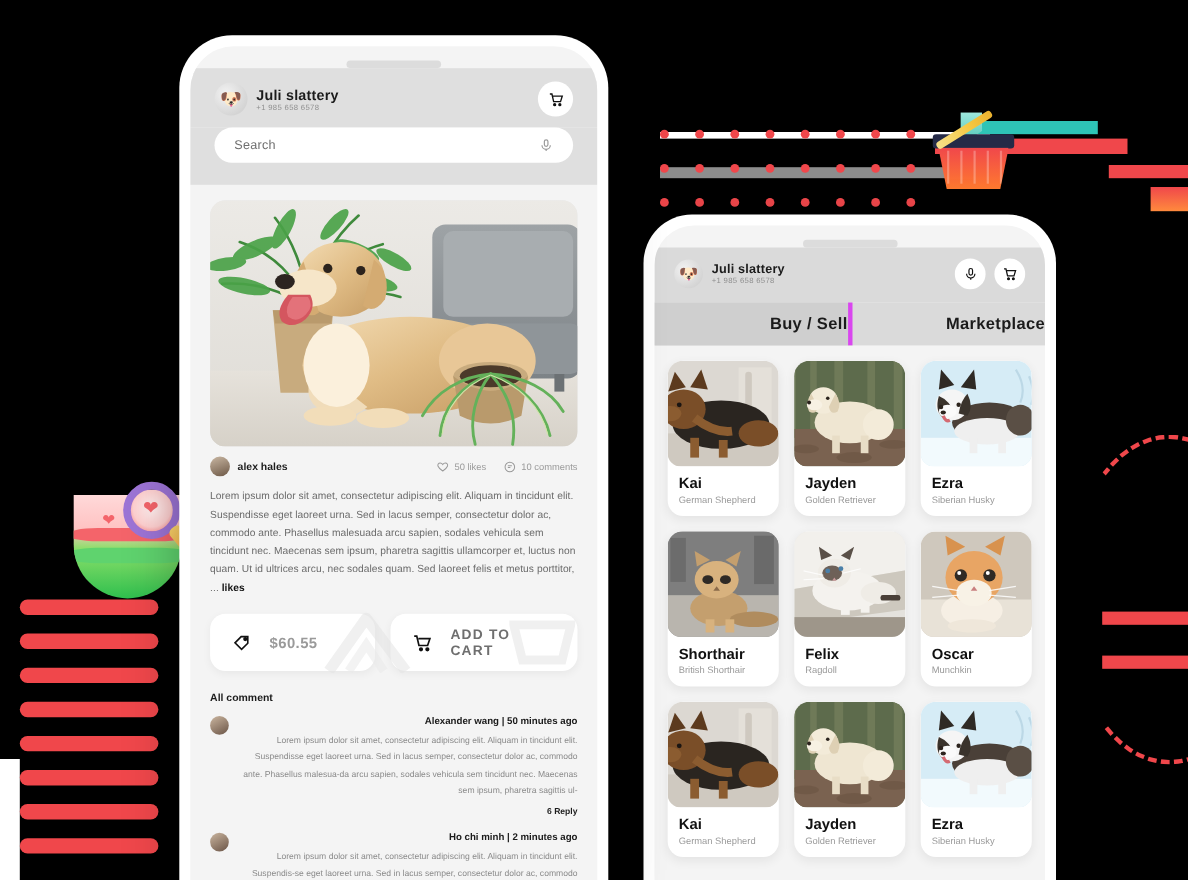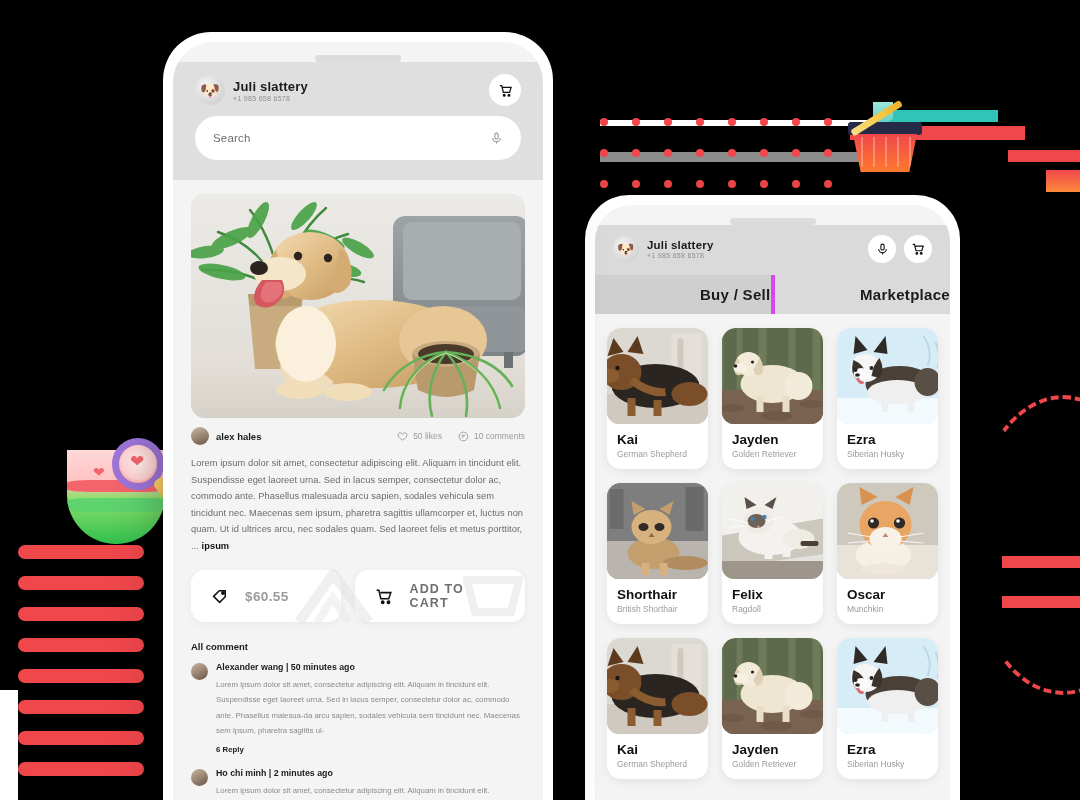--- a/index.html
+++ b/index.html
@@ -170,21 +170,21 @@
     width: 100%; height: 100%; background: #f4f4f4;
     border-radius: 40px 40px 0 0; overflow: hidden; position: relative;
   }
   #phoneL .app-header { background: #dfdfdf; padding: 12px 22px 10px; }
   #phoneL .user-name { font-size: 13px; }
   #phoneL .user-avatar { width: 30px; height: 30px; font-size: 16px; }
   #phoneL .circle-btn { width: 32px; height: 32px; }
 
   .search-wrap { background: #dfdfdf; padding: 0 22px 20px; }
   .search-bar {
-    background: #fff; border-radius: 22px; height: 44px;
+    background: #fff; border-radius: 22px; height: 32px;
     display: flex; align-items: center; justify-content: space-between;
     padding: 0 18px;
   }
   .search-bar input {
     border: none; outline: none; font-size: 11.5px; color: #6f6f6f;
     font-family: "Liberation Sans", sans-serif; background: transparent; width: 80%;
     letter-spacing: .2px;
   }
   .search-bar input::placeholder { color: #6f6f6f; }
 
@@ -217,21 +217,21 @@
     background: #fff; border-radius: 14px; height: 52px;
     display: flex; align-items: center; gap: 16px; padding: 0 20px;
     box-shadow: 0 2px 8px rgba(0,0,0,.05);
   }
   .price-box { width: 150px; }
   .cart-box { flex: 1; }
   .price-val { font-size: 13.5px; font-weight: bold; color: #9a9a9a; letter-spacing: .4px; }
   .cart-label { font-size: 12.5px; font-weight: bold; color: #6f6f6f; letter-spacing: 1.1px; }
 
   .all-comment { font-size: 9.5px; font-weight: bold; color: #1b1b1b; margin: 19px 0 10px; }
-  .comment { display: flex; gap: 8px; margin-bottom: 14px; }
+  .comment { display: flex; gap: 8px; margin-bottom: 14px; text-align: right; }
   .comment .av {
     width: 17px; height: 17px; border-radius: 50%; flex: 0 0 auto; margin-top: 1px;
     background: linear-gradient(150deg,#cbb6a0,#6a5446);
   }
   .c-head { font-size: 8.8px; font-weight: bold; color: #1b1b1b; }
   .c-body { font-size: 7.8px; line-height: 1.95; color: #8a8a8a; margin-top: 5px; }
   .c-reply { font-size: 7.8px; font-weight: bold; color: #1b1b1b; margin-top: 7px; }
 
   
   .ghost {
@@ -759,21 +759,21 @@
               <circle cx="12" cy="12" r="9.5"></circle>
                 <path d="M8 9.5h8M8 13h5"></path>
             </svg>
             <span>10 comments</span>
           </div>
         </div>
       </div>
 
       <div class="post-body">
         <span>Lorem ipsum dolor sit amet, consectetur adipiscing elit. Aliquam in tincidunt elit. Suspendisse eget laoreet urna. Sed in lacus semper, consectetur dolor ac, commodo ante. Phasellus malesuada arcu sapien, sodales vehicula sem tincidunt nec. Maecenas sem ipsum, pharetra sagittis ullamcorper et, luctus non quam. Ut id ultrices arcu, nec sodales quam. Sed laoreet felis et metus porttitor, ...</span>
-        <b>ipsum</b>
+        <b>likes</b>
       </div>
 
       <div class="action-row">
         <svg class="ghost" id="ghostA" viewBox="0 0 90 56">
           <path d="M10 54 L44 6 L80 54" fill="none" stroke="#e4e4e4" stroke-width="10" stroke-linejoin="round"></path>
           <path d="M28 54 L44 30 L60 54" fill="none" stroke="#eaeaea" stroke-width="8"></path>
         </svg>
         <svg class="ghost" id="ghostB" viewBox="0 0 60 44">
           <path d="M4 6 h52 l-8 32 h-36 z" fill="none" stroke="#e4e4e4" stroke-width="8"></path>
         </svg>

